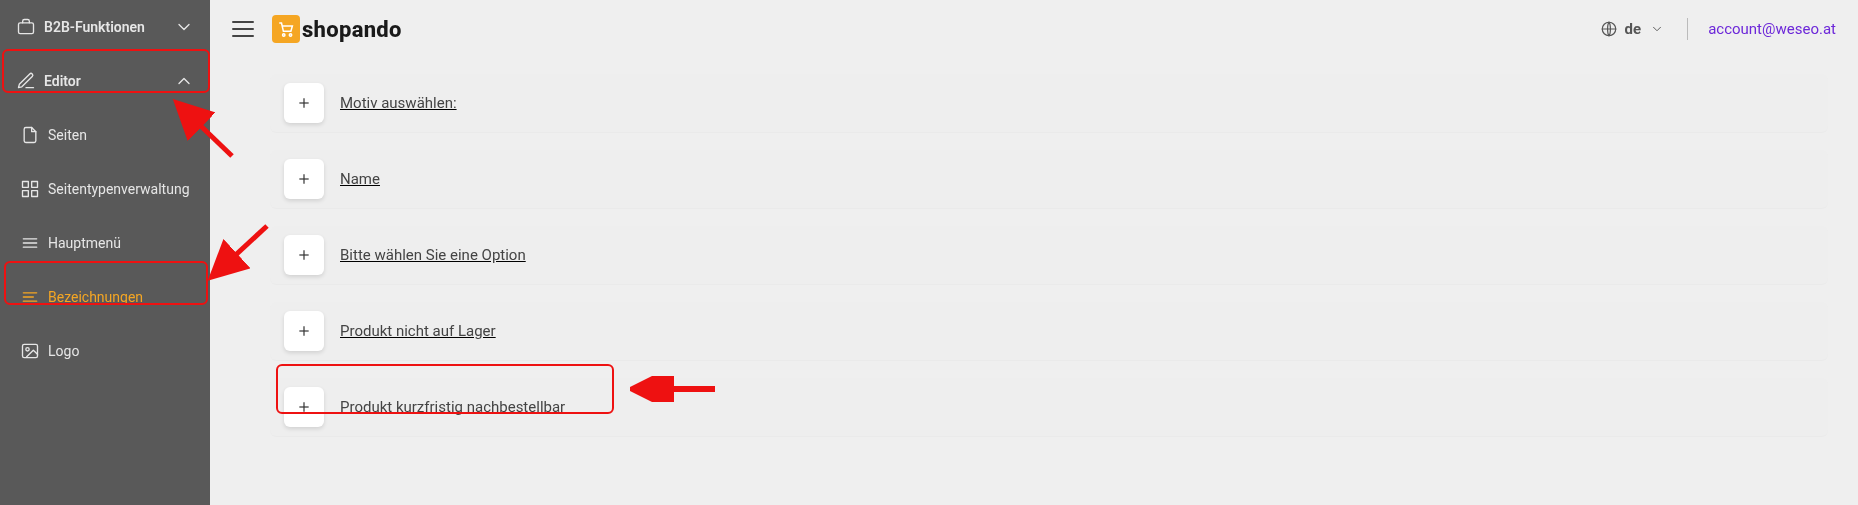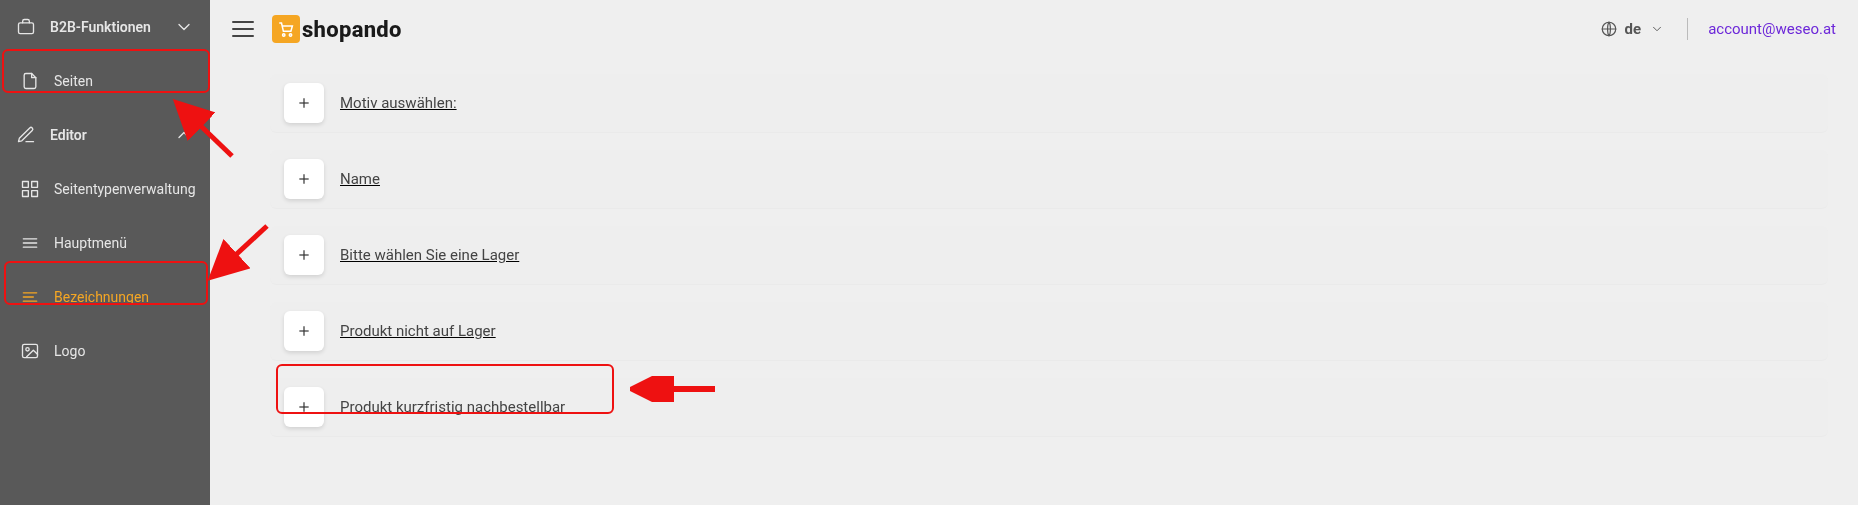--- a/index.html
+++ b/index.html
@@ -5,21 +5,21 @@
   * { box-sizing: border-box; margin: 0; padding: 0; }
   html, body { width: 1858px; height: 505px; font-family: -apple-system, BlinkMacSystemFont, "Segoe UI", Roboto, Arial, sans-serif; background: #f0f0f0; overflow: hidden; }
 
   
   .sidebar {
     position: absolute; left: 0; top: 0; width: 210px; height: 505px;
     background: #595959; color: #fff;
     display: flex; flex-direction: column;
   }
   .nav-item {
-    display: flex; align-items: center; gap: 14px;
+    display: flex; align-items: center; gap: 8px;
     padding: 0 16px; height: 54px;
     font-size: 14px; color: #e6e6e6; cursor: pointer; position: relative;
   }
   .nav-item.indent { padding-left: 20px; }
   .nav-item.active { color: #f5a623; }
   .nav-item .chevron { margin-left: auto; }
   .nav-item.section { font-weight: 600; }
   .icon { width: 20px; height: 20px; flex: 0 0 20px; display: inline-flex; align-items: center; justify-content: center; }
   .icon svg { width: 100%; height: 100%; stroke: currentColor; fill: none; stroke-width: 1.6; stroke-linecap: round; stroke-linejoin: round; }
   .badge-new {
@@ -79,43 +79,43 @@
         </svg>
     </span>
     <span>B2B-Funktionen</span>
     <span class="icon chevron">
       <svg viewBox="0 0 24 24">
           <polyline points="6 9 12 15 18 9"></polyline>
         </svg>
     </span>
   </div>
 
+  <div class="nav-item section">
+    <span class="icon">
+      <svg viewBox="0 0 24 24">
+          <path d="M12 20h9"></path>
+          <path d="M16.5 3.5a2.1 2.1 0 0 1 3 3L7 19l-4 1 1-4Z"></path>
+        </svg>
+    </span>
+    <span>Editor</span>
+    <span class="icon chevron">
+      <svg viewBox="0 0 24 24">
+          <polyline points="6 15 12 9 18 15"></polyline>
+        </svg>
+    </span>
+  </div>
+
   <div class="nav-item indent">
     <span class="icon">
       <svg viewBox="0 0 24 24">
           <path d="M14 3H7a2 2 0 0 0-2 2v14a2 2 0 0 0 2 2h10a2 2 0 0 0 2-2V8z"></path>
           <polyline points="14 3 14 8 19 8"></polyline>
         </svg>
     </span>
     <span>Seiten</span>
-  </div>
-
-  <div class="nav-item section">
-    <span class="icon">
-      <svg viewBox="0 0 24 24">
-          <path d="M12 20h9"></path>
-          <path d="M16.5 3.5a2.1 2.1 0 0 1 3 3L7 19l-4 1 1-4Z"></path>
-        </svg>
-    </span>
-    <span>Editor</span>
-    <span class="icon chevron">
-      <svg viewBox="0 0 24 24">
-          <polyline points="6 15 12 9 18 15"></polyline>
-        </svg>
-    </span>
   </div>
 
   <div class="nav-item indent">
     <span class="icon">
       <svg viewBox="0 0 24 24">
           <rect x="3" y="3" width="7" height="7"></rect>
           <rect x="14" y="3" width="7" height="7"></rect>
           <rect x="3" y="14" width="7" height="7"></rect>
           <rect x="14" y="14" width="7" height="7"></rect>
         </svg>
@@ -219,21 +219,21 @@
       <span class="row-label">Name</span>
     </div>
 
     <div class="row">
       <div class="plus-btn">
         <svg viewBox="0 0 24 24">
             <line x1="12" y1="5" x2="12" y2="19"></line>
             <line x1="5" y1="12" x2="19" y2="12"></line>
           </svg>
       </div>
-      <span class="row-label">Bitte wählen Sie eine Lager</span>
+      <span class="row-label">Bitte wählen Sie eine Option</span>
     </div>
 
     <div class="row">
       <div class="plus-btn">
         <svg viewBox="0 0 24 24">
             <line x1="12" y1="5" x2="12" y2="19"></line>
             <line x1="5" y1="12" x2="19" y2="12"></line>
           </svg>
       </div>
       <span class="row-label">Produkt nicht auf Lager</span>

